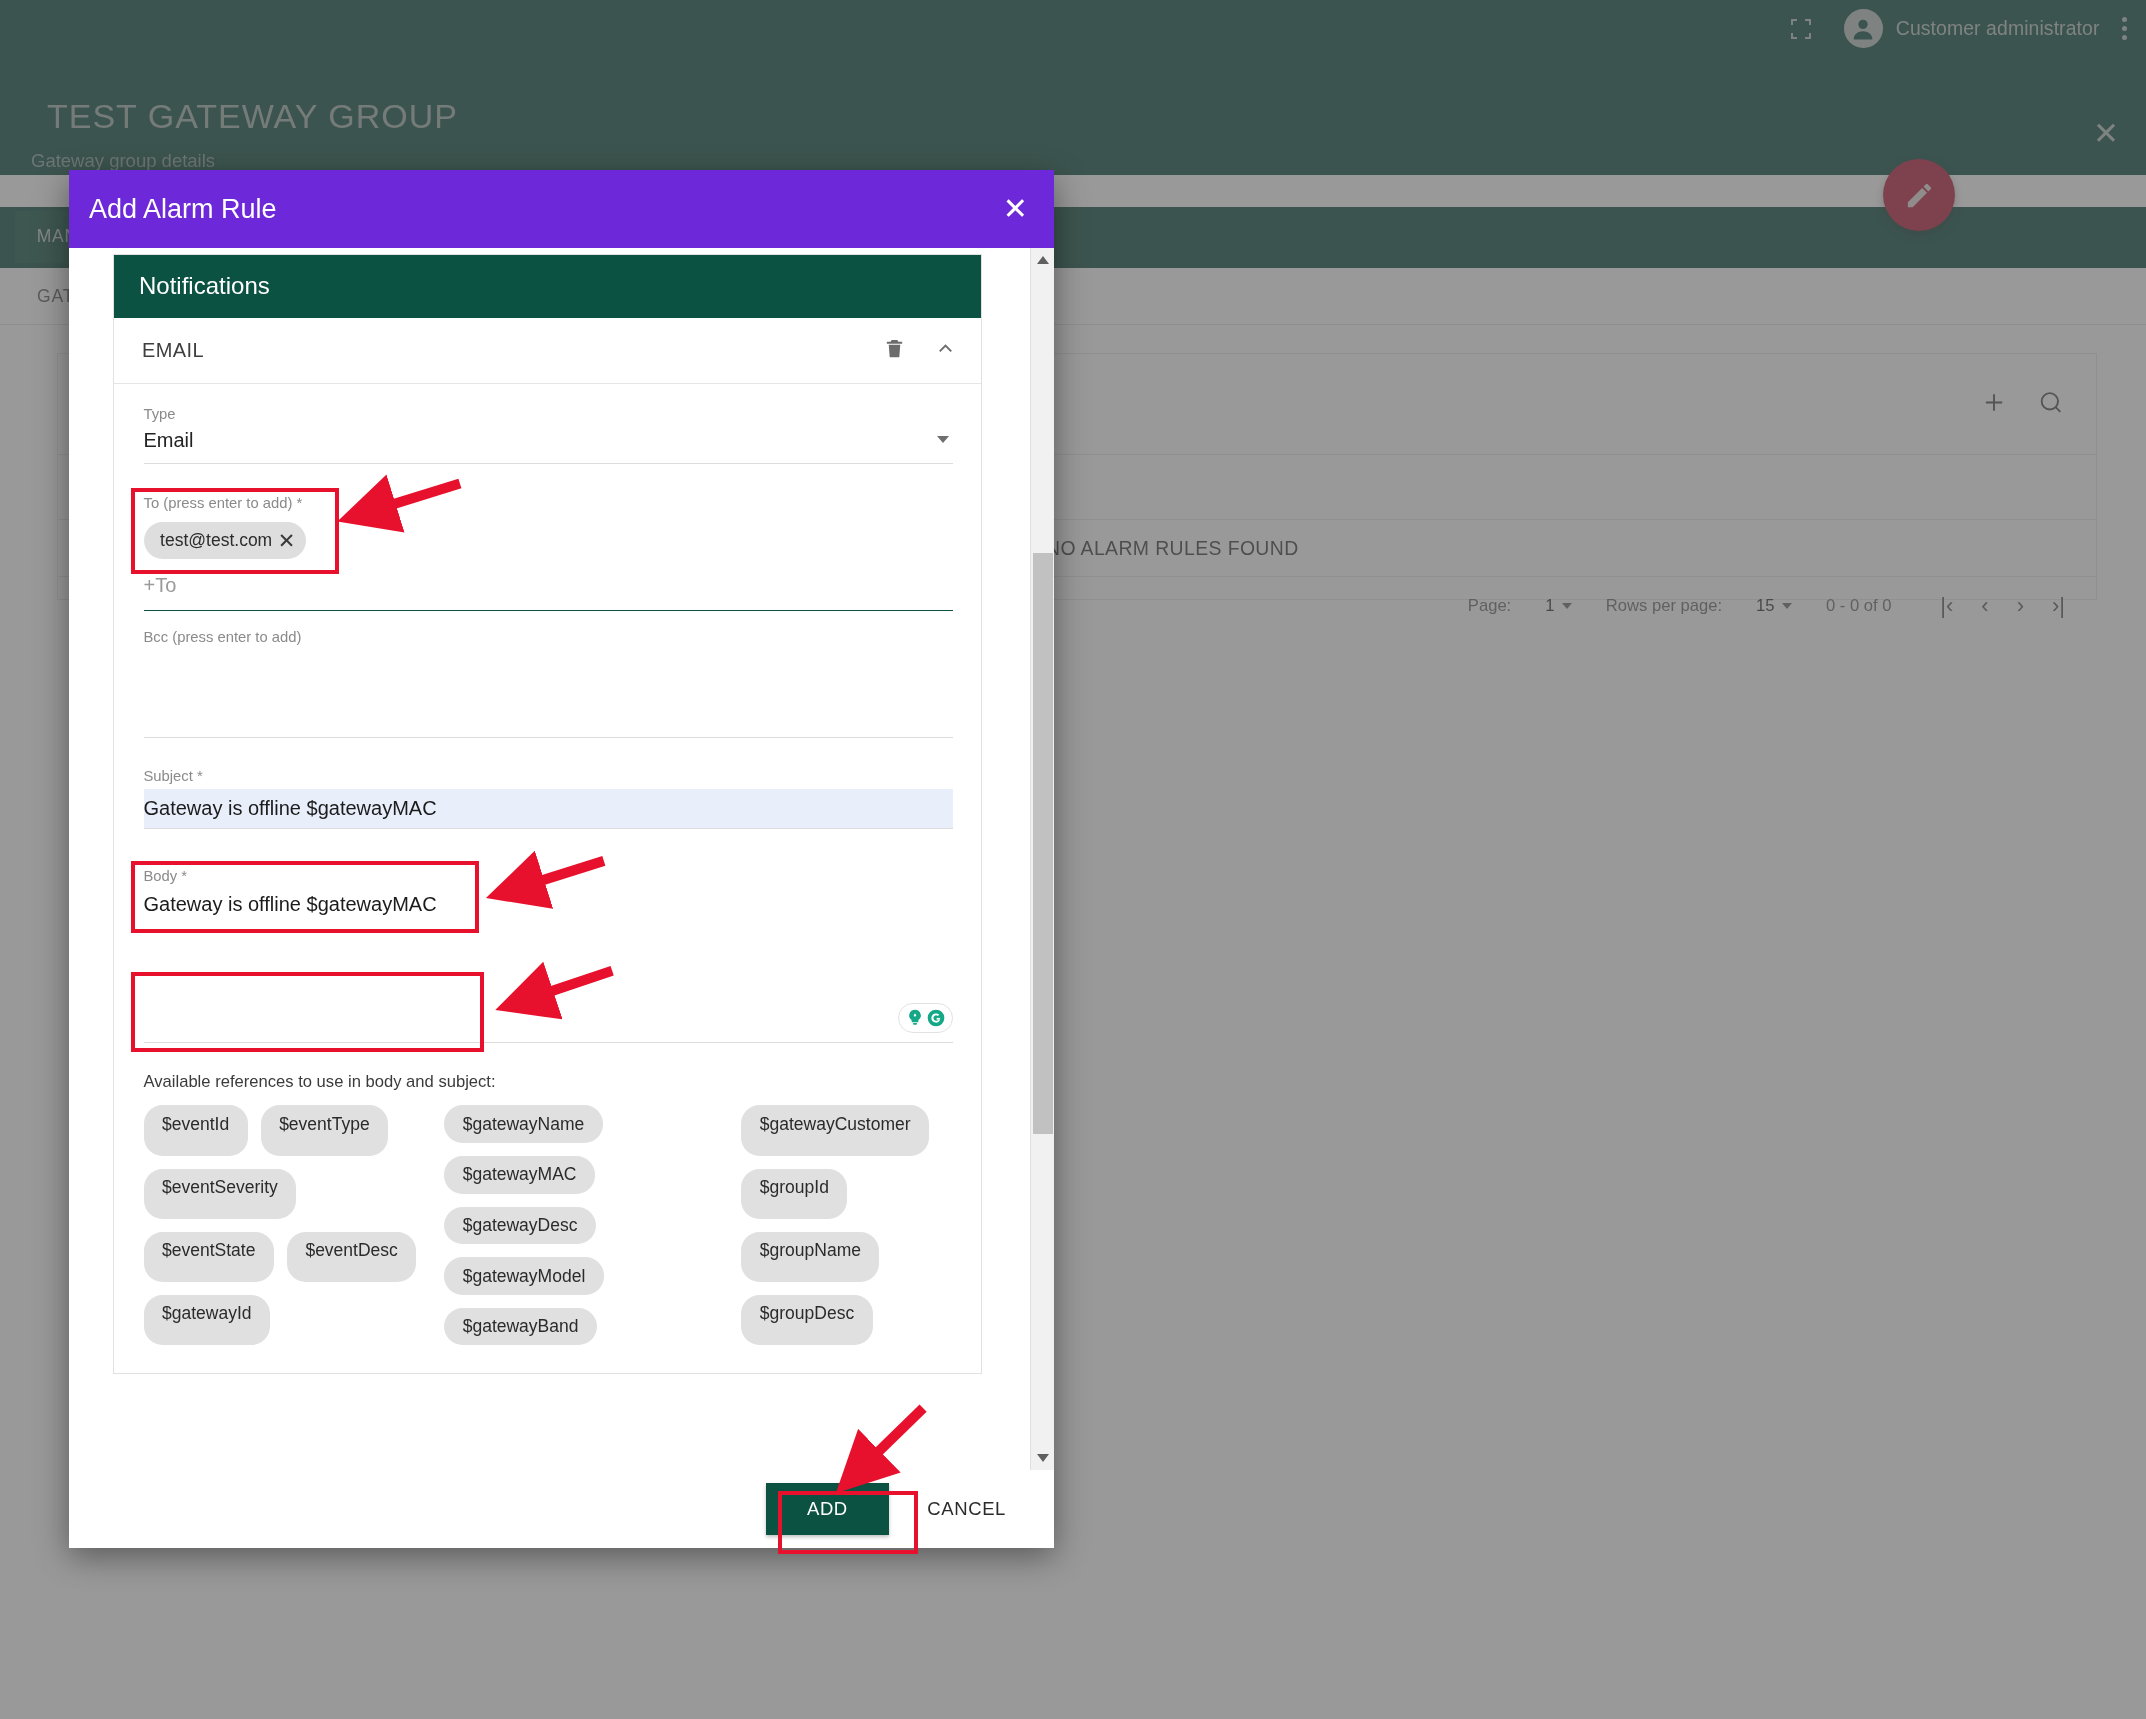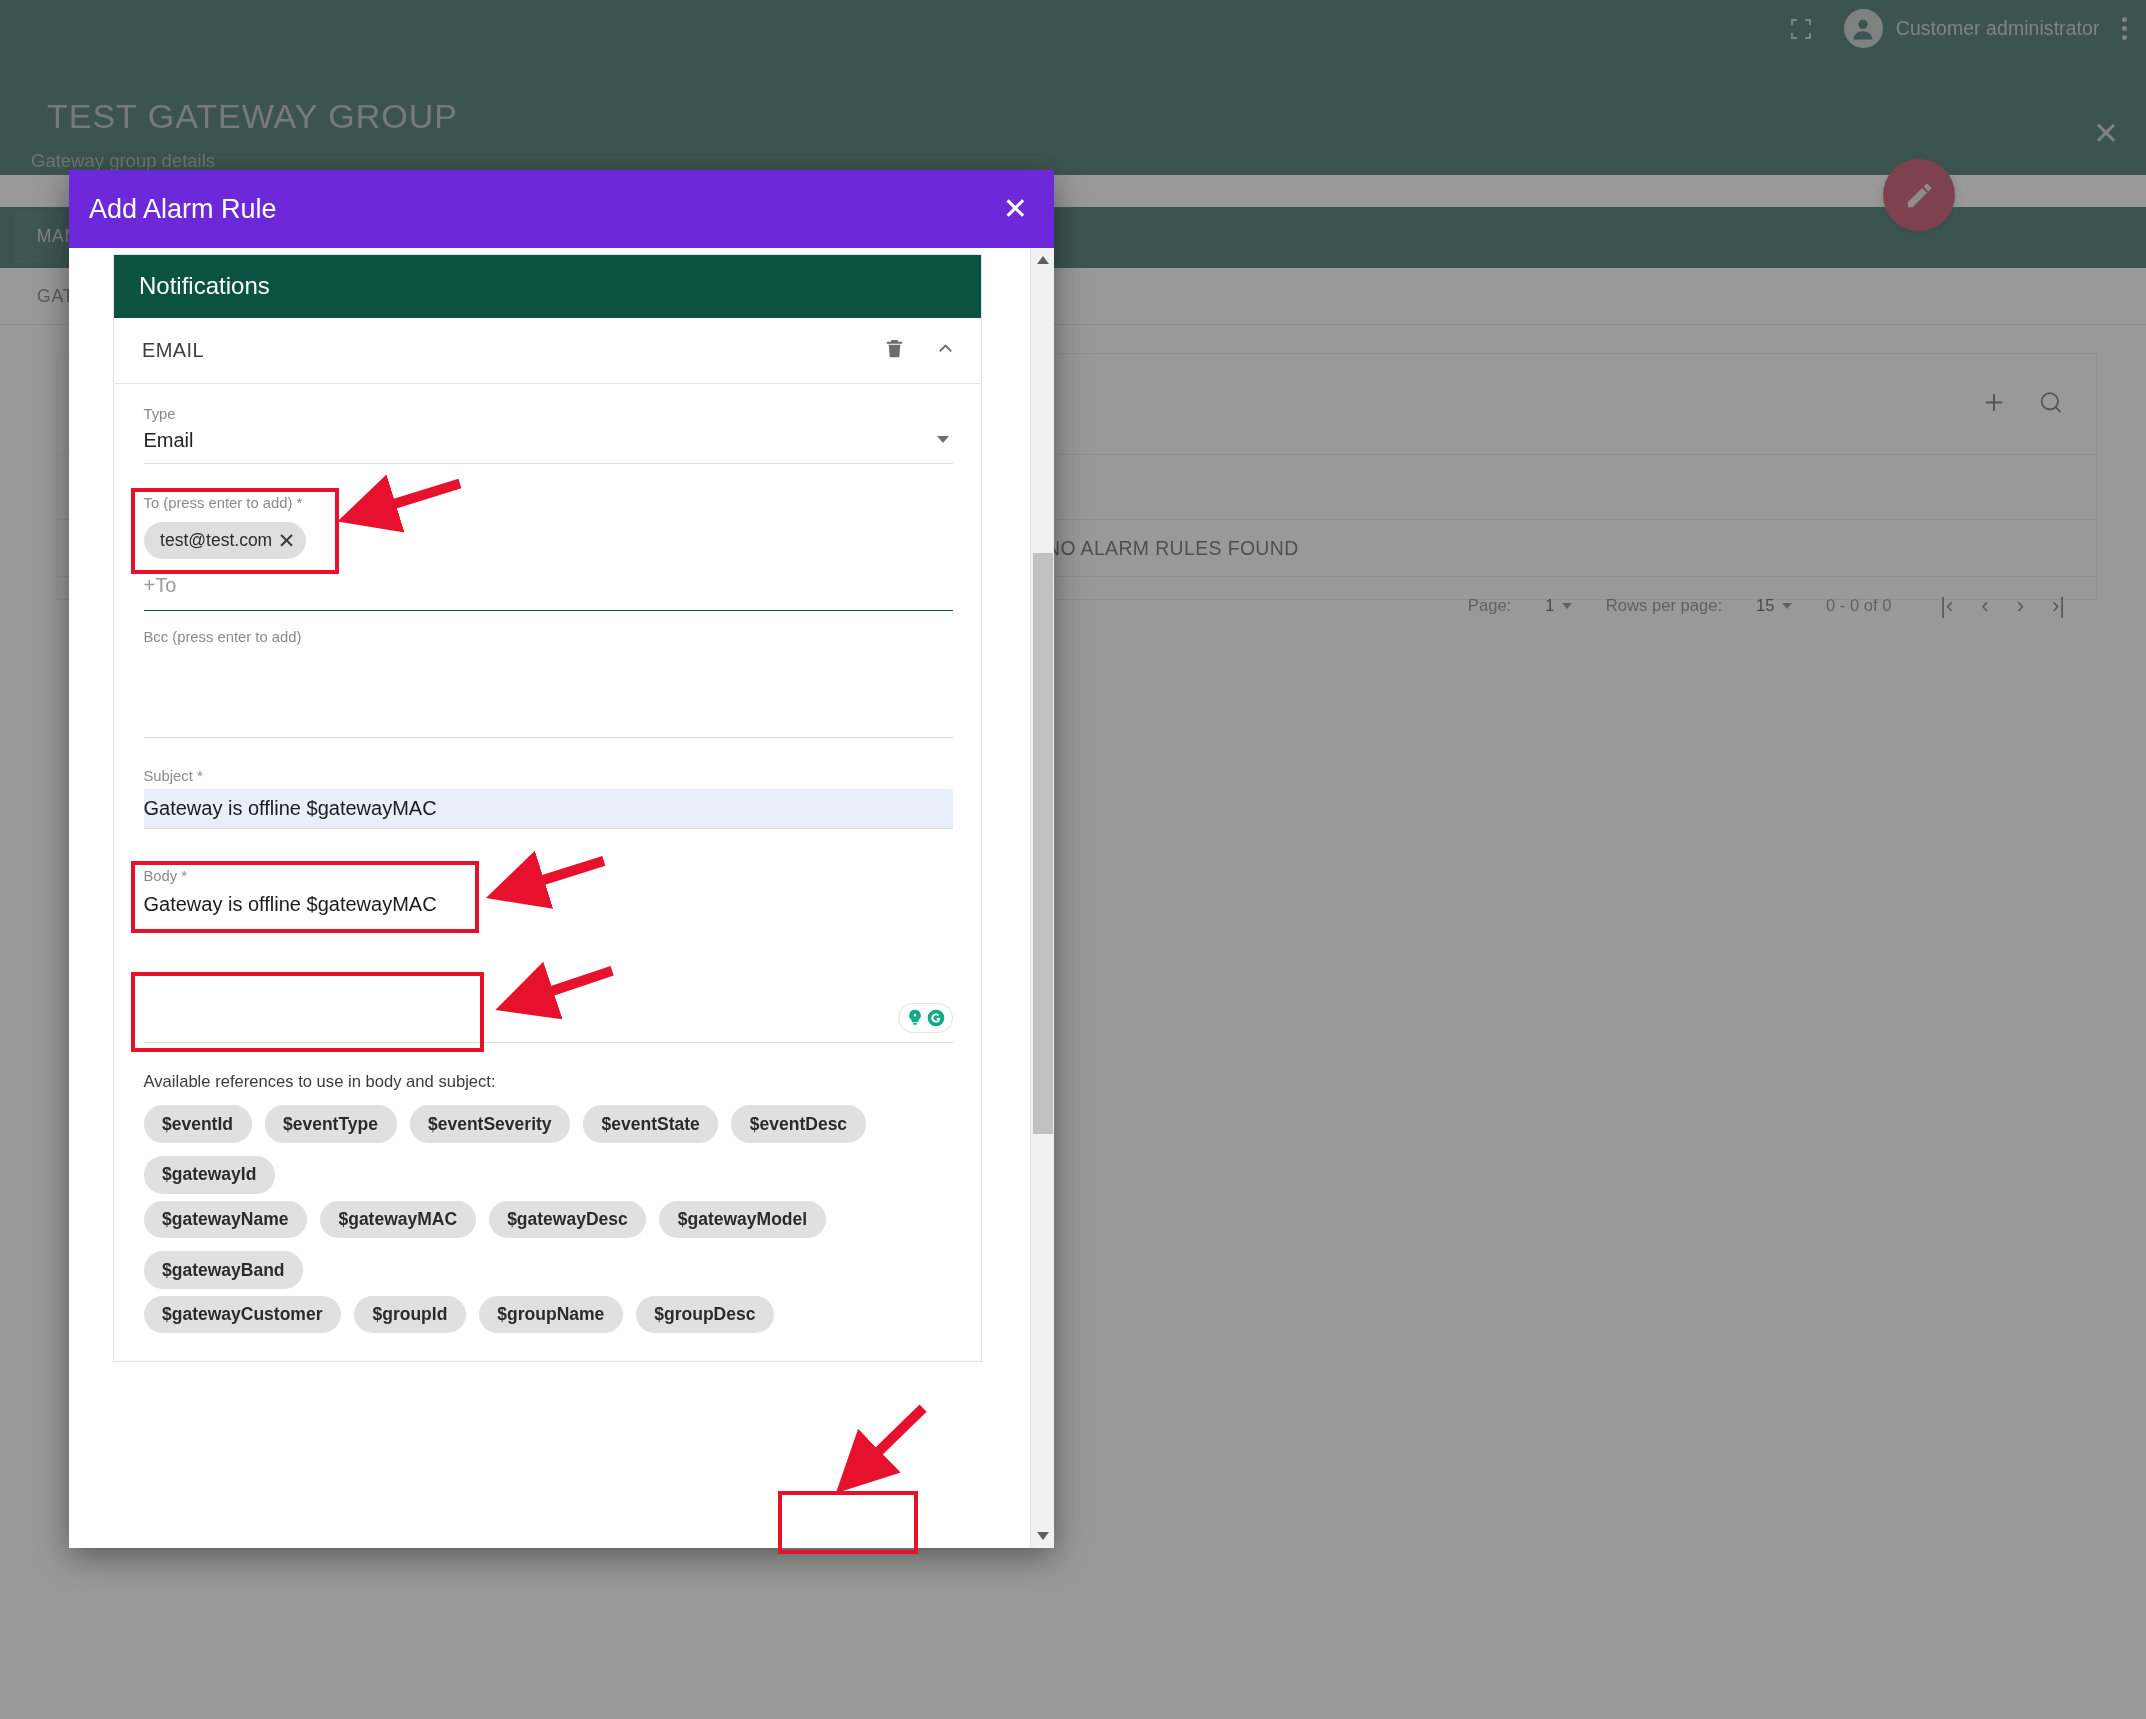--- a/index.html
+++ b/index.html
@@ -204,21 +204,21 @@
   .body-text { font-size: 20px; color: #1c1c1c; padding-top: 7.4px; }
 
   .grammarly {
     position: absolute; right: 0; bottom: 9.2px;
     width: 55px; height: 29.5px; border-radius: 15.7px;
     border: 0.9px solid #e2e2e2; background: #fff;
     display: flex; align-items: center; justify-content: center; gap: 1.8px;
   }
 
   .refs-label { font-size: 16.6px; color: #3b3b3b; margin: 29.5px 0 13px 0; }
-  .ref-rows { display: flex; flex-direction: column; gap: 7px; font-weight: bold; }
+  .ref-rows { display: flex; flex-direction: row; gap: 7px; }
   .ref-row { display: flex; gap: 13px; flex-wrap: wrap; }
   .ref-chip {
     background: #e0e0e0; border-radius: 18.5px;
     padding: 8.3px 18.5px; font-size: 17.5px; color: #2b2b2b;
     cursor: pointer; white-space: nowrap;
   }
 
   .modal-footer {
     flex: 0 0 auto; height: 78px;
     display: flex; align-items: center; justify-content: flex-end;
@@ -462,20 +462,24 @@
       <div class="arr up">
           <i class="tri-up"></i>
         </div>
       <div class="thumb"></div>
       <div class="arr dn">
           <i class="tri-dn"></i>
         </div>
     </div>
   </div>
 
+  <div class="modal-footer">
+    <button class="btn-primary">ADD</button>
+    <button class="btn-text">CANCEL</button>
+  </div>
 </div>
 
 <div class="annot-box" style="left:131px; top:488px; width:208px; height:86px;"></div>
 <div class="annot-box" style="left:131px; top:861px; width:348px; height:72px;"></div>
 <div class="annot-box" style="left:131px; top:972px; width:353px; height:80px;"></div>
 <div class="annot-box" style="left:778px; top:1491px; width:140px; height:63px;"></div>
 
 <svg id="annot-layer" width="2147" height="1719" viewBox="0 0 2326 1863">
   <defs>
     <marker id="ah" markerWidth="6" markerHeight="6" refX="4.4" refY="3" orient="auto">

